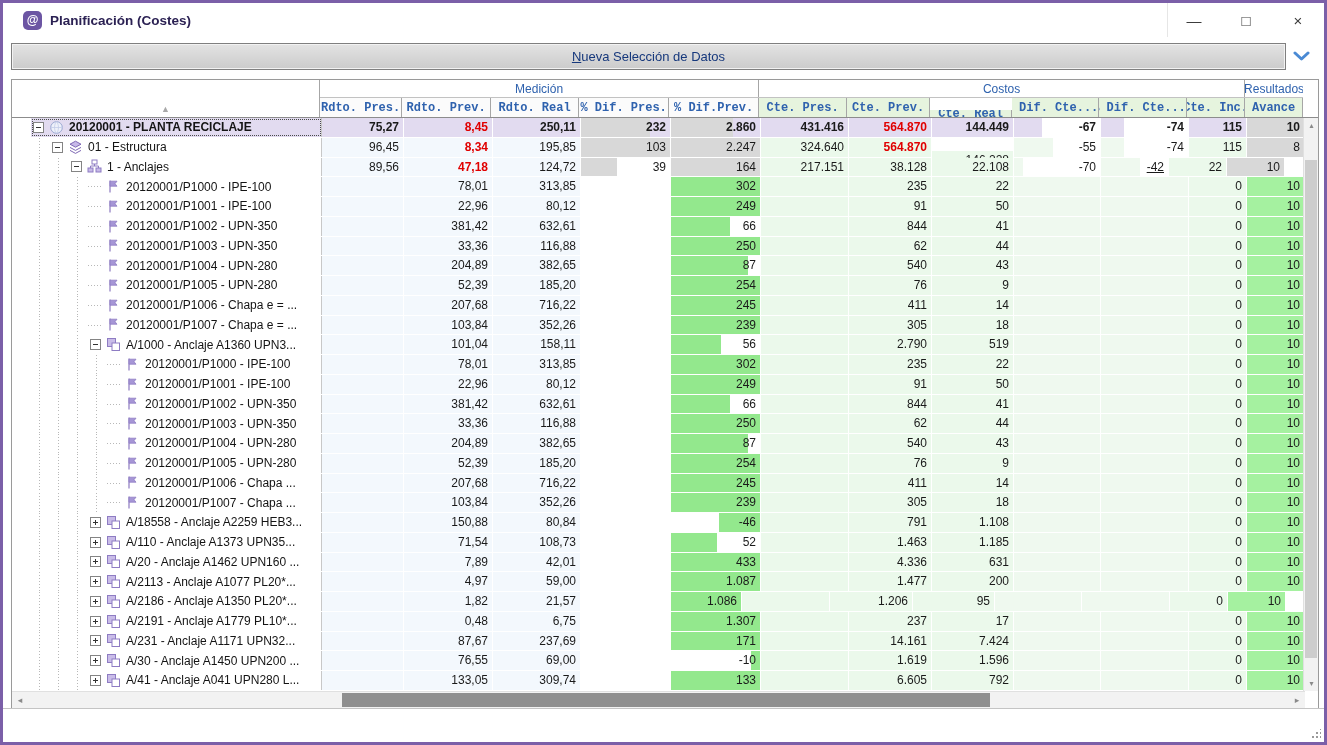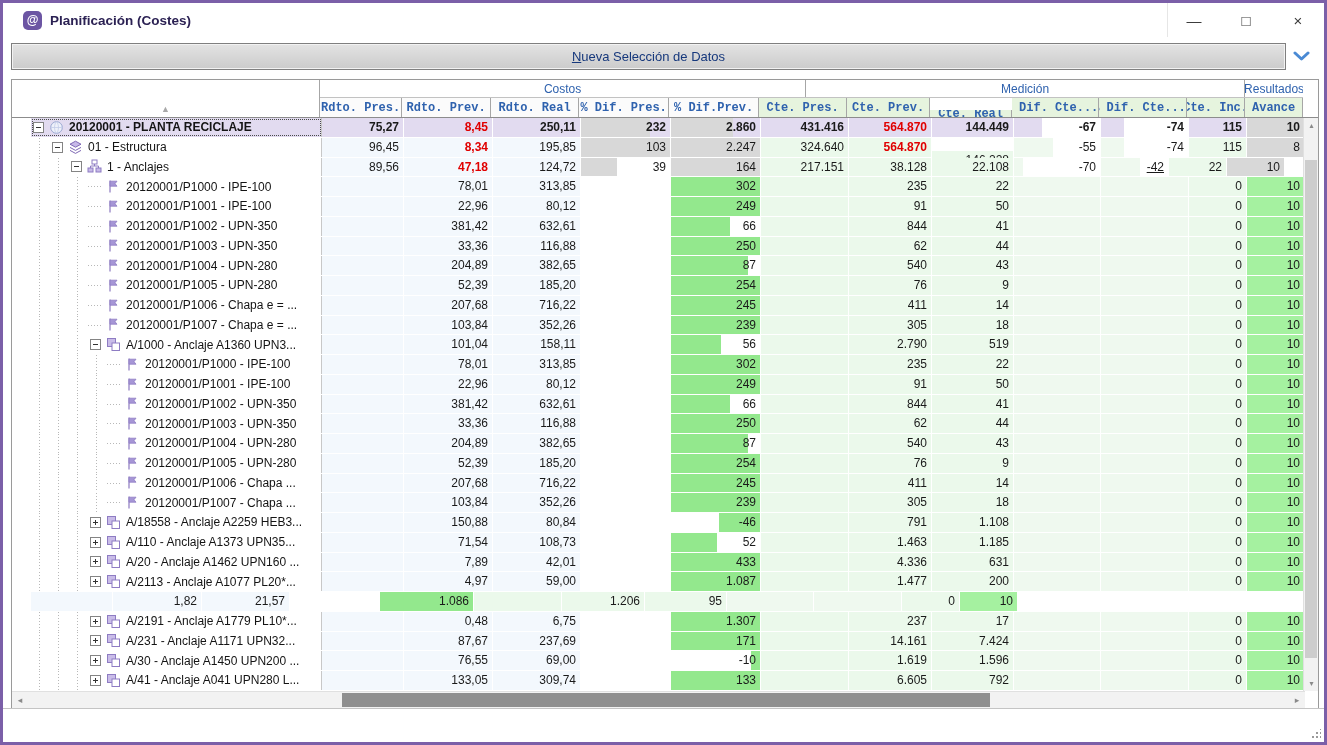--- a/index.html
+++ b/index.html
@@ -103,22 +103,22 @@
     </div>
   </div>
 
   <div class="grid">
     <div class="ghead" id="gridHead">
         <div class="tree-head">
           <span class="sort-arrow">▲</span>
         </div>
         <div class="head-right">
           <div class="grp-row">
+            <div class="grp-cell" style="width: 439px;">Medición</div>
             <div class="grp-cell" style="width: 486px;">Costos</div>
-            <div class="grp-cell" style="width: 439px;">Medición</div>
             <div class="grp-cell" style="width: 58px;">Resultados</div>
           </div>
           <div class="sub-row">
             <div class="sub-cell" style="width: 82px; background: rgb(251, 251, 251);">Rdto. Pres.</div>
             <div class="sub-cell" style="width: 89px; background: rgb(251, 251, 251);">Rdto. Prev.</div>
             <div class="sub-cell" style="width: 88px; background: rgb(251, 251, 251);">Rdto. Real</div>
             <div class="sub-cell" style="width: 90px; background: rgb(251, 251, 251);">% Dif. Pres.</div>
             <div class="sub-cell" style="width: 90px; background: rgb(251, 251, 251);">% Dif.Prev.</div>
             <div class="sub-cell" style="width: 88px; background: rgb(230, 244, 222);">Cte. Pres.</div>
             <div class="sub-cell" style="width: 83px; background: rgb(230, 244, 222);">Cte. Prev.</div>
@@ -820,25 +820,40 @@
           <div class="cell" style="width: 88px; background: rgb(235, 249, 235);"></div>
           <div class="cell" style="width: 83px; background: rgb(235, 249, 235);">1.477</div>
           <div class="cell" style="width: 82px; background: rgb(235, 249, 235);">200</div>
           <div class="cell" style="width: 87px; background: rgb(239, 249, 239);"></div>
           <div class="cell" style="width: 88px; background: rgb(239, 249, 239);"></div>
           <div class="cell" style="width: 58px; background: rgb(235, 249, 235);">0</div>
           <div class="cell" style="width: 58px; background: linear-gradient(to right, rgb(165, 241, 160) 0%, rgb(165, 241, 160) 100%, rgb(255, 255, 255) 100%, rgb(255, 255, 255) 100%);">10</div>
         </div>
         <div class="grow">
           <div class="gutter"></div>
+          <div class="tree-cell">
+            <span class="ind"></span>
+            <span class="ind"></span>
+            <span class="ind"></span>
+            <span class="exp-slot">
+              <span class="exp plus"></span>
+            </span>
+            <span class="icon-slot">
+              <svg width="15" height="15" viewBox="0 0 15 15">
+                <rect x="1.5" y="1.5" width="8" height="8" fill="#c9bce8" stroke="#8e7cc3"></rect>
+                <rect x="6" y="6" width="7.5" height="7.5" fill="#fff" stroke="#8e7cc3"></rect>
+              </svg>
+            </span>
+            <span class="tlabel">A/2186 - Anclaje A1350 PL20*...</span>
+          </div>
           <div class="cell" style="width: 82px; background: rgb(243, 248, 253);"></div>
           <div class="cell" style="width: 89px; background: rgb(243, 248, 253);">1,82</div>
           <div class="cell" style="width: 88px; background: rgb(243, 248, 253);">21,57</div>
           <div class="cell" style="width: 90px; background: rgb(255, 255, 255);"></div>
-          <div class="cell" style="width: 94px; background: linear-gradient(to right, rgb(147, 232, 141) 0%, rgb(147, 232, 141) 100%, rgb(255, 255, 255) 100%, rgb(255, 255, 255) 100%);">1.086</div>
+          <div class="cell" style="width: 71px; background: linear-gradient(to right, rgb(147, 232, 141) 0%, rgb(147, 232, 141) 100%, rgb(255, 255, 255) 100%, rgb(255, 255, 255) 100%);">1.086</div>
           <div class="cell" style="width: 88px; background: rgb(235, 249, 235);"></div>
           <div class="cell" style="width: 83px; background: rgb(235, 249, 235);">1.206</div>
           <div class="cell" style="width: 82px; background: rgb(235, 249, 235);">95</div>
           <div class="cell" style="width: 87px; background: rgb(239, 249, 239);"></div>
           <div class="cell" style="width: 88px; background: rgb(239, 249, 239);"></div>
           <div class="cell" style="width: 58px; background: rgb(235, 249, 235);">0</div>
           <div class="cell" style="width: 58px; background: linear-gradient(to right, rgb(165, 241, 160) 0%, rgb(165, 241, 160) 100%, rgb(255, 255, 255) 100%, rgb(255, 255, 255) 100%);">10</div>
         </div>
         <div class="grow">
           <div class="gutter"></div>

